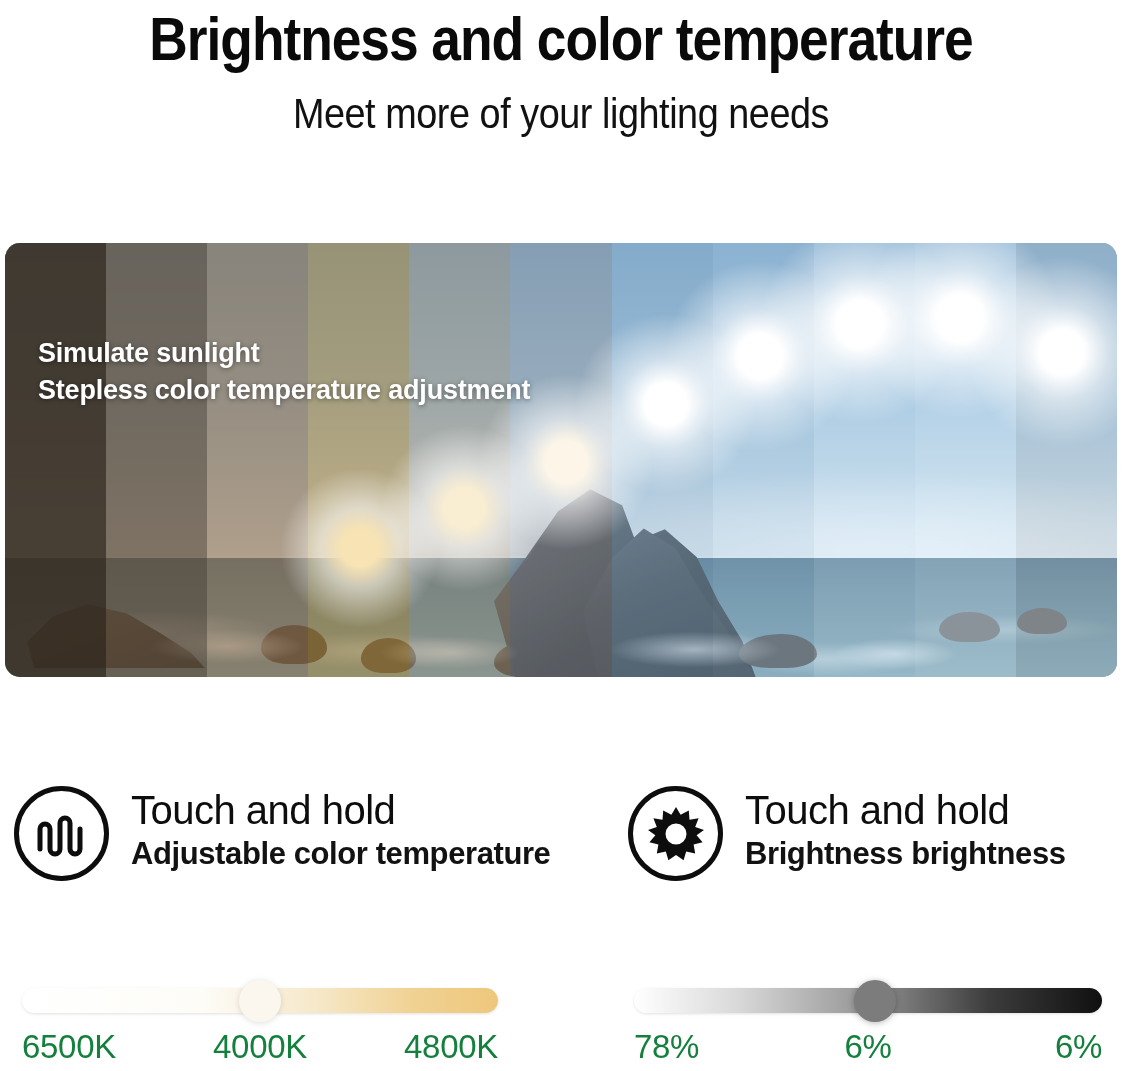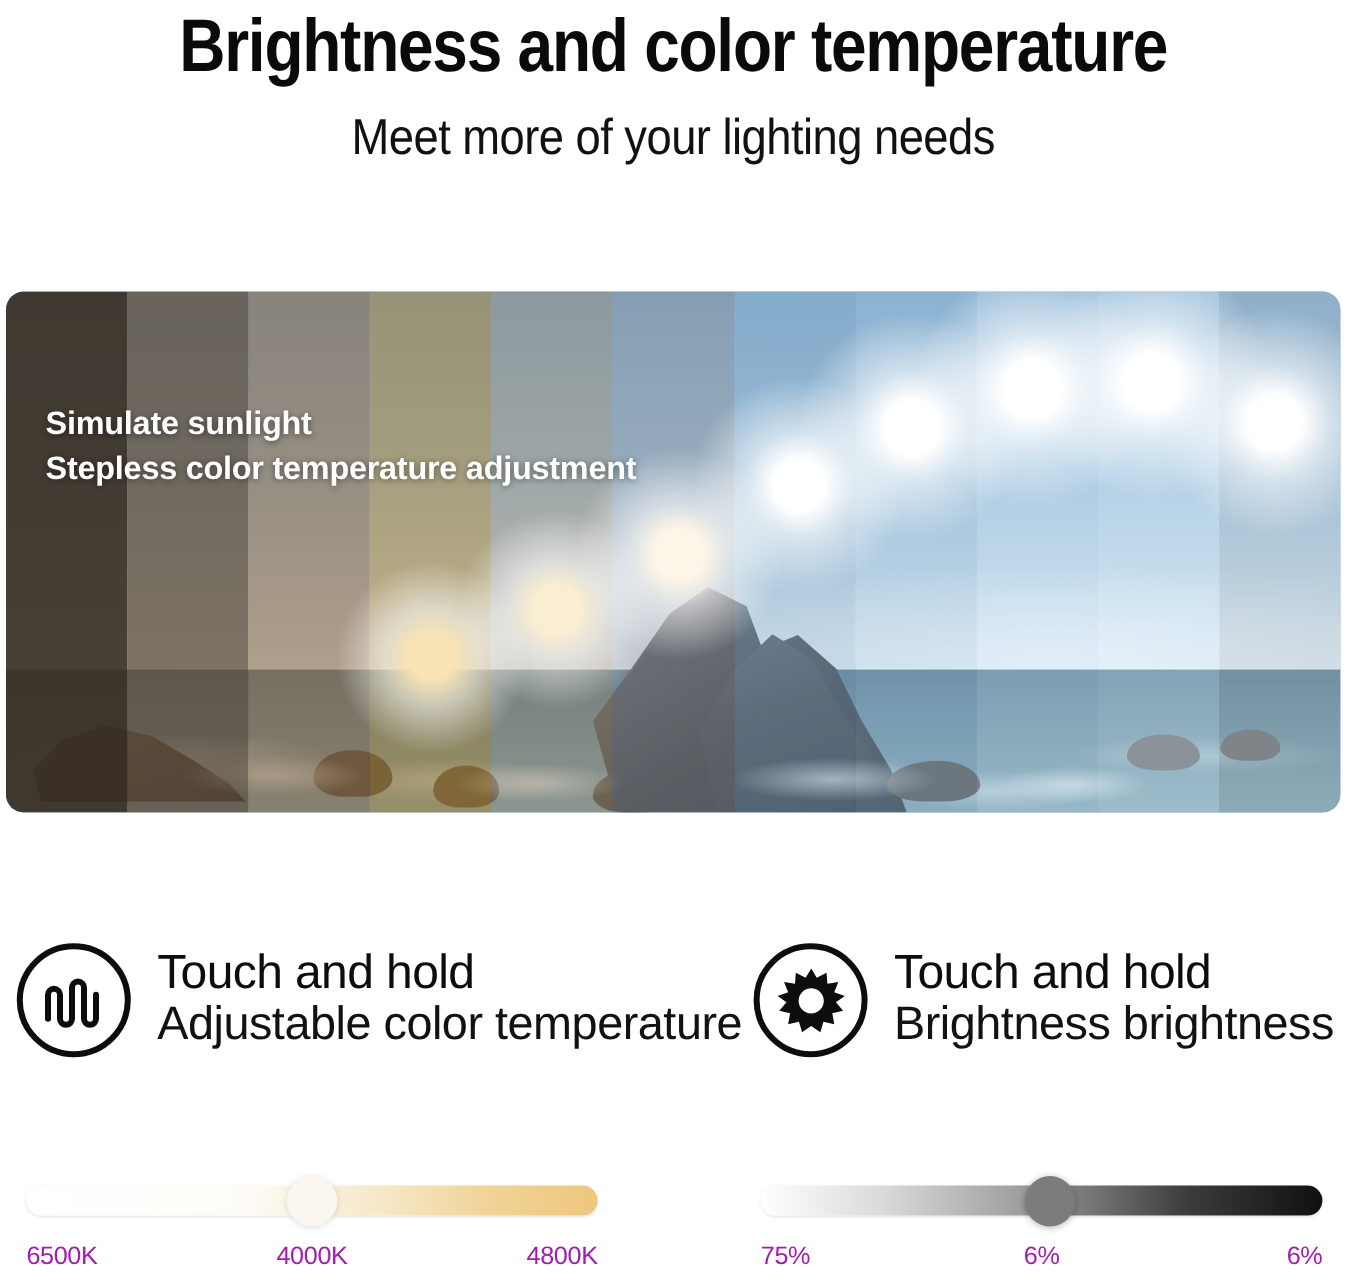--- a/index.html
+++ b/index.html
@@ -134,42 +134,42 @@
     width:95px; height:95px; flex:0 0 95px;
     border:5px solid #0d0d0d; border-radius:50%;
     display:flex; align-items:center; justify-content:center;
   }
   .f-text { margin-left:22px; }
   .f-title {
     font-size:40px; line-height:48px; font-weight:400; color:#0d0d0d;
     letter-spacing:-0.5px; white-space:nowrap;
   }
   .f-sub {
-    font-size:39px; line-height:40px; font-weight:400; color:#121212;
+    font-size:31px; line-height:40px; font-weight:700; color:#121212;
     letter-spacing:-0.4px; white-space:nowrap;
   }
 
   
   .sliders { position:absolute; left:0; top:988px; width:1122px; height:83px; }
   .slider { position:absolute; top:0; }
   .slider.s-ct { left:22px; width:476px; }
   .slider.s-br { left:634px; width:468px; }
   .track {
     position:relative; height:25px; border-radius:13px;
     box-shadow:0 1px 3px rgba(0,0,0,.12);
   }
   .track.ct { background:linear-gradient(90deg,#ffffff 0%,#fdfcf7 38%,#f6e8c8 62%,#f0d293 82%,#eec77c 100%); }
   .track.br { background:linear-gradient(90deg,#ffffff 0%,#d9d9d9 22%,#9a9a9a 48%,#3c3c3c 76%,#101010 100%); }
   .knob { position:absolute; top:50%; border-radius:50%; transform:translate(-50%,-50%); }
   .knob.ct { left:50%; width:42px; height:42px; background:#fbf7ee; box-shadow:0 1px 6px rgba(0,0,0,.13); }
   .knob.br { left:51.5%; width:42px; height:42px; background:#7c7c7c; box-shadow:0 1px 6px rgba(0,0,0,.28); }
   .ticks { position:relative; margin-top:14px; height:40px; }
   .tick {
     position:absolute; top:0;
-    font-size:21px; line-height:40px; color:#a21caf; letter-spacing:-0.3px;
+    font-size:33px; line-height:40px; color:#15803d; letter-spacing:-0.3px;
     white-space:nowrap;
   }
   .tick.t0 { left:0; }
   .tick.t1 { left:50%; transform:translateX(-50%); }
   .tick.t2 { right:0; }
 </style>
 </head>
 <body>
 
 <div class="page">
@@ -268,21 +268,21 @@
         <span class="tick t1">4000K</span>
         <span class="tick t2">4800K</span>
       </div>
     </div>
 
     <div class="slider s-br">
       <div class="track br">
         <div class="knob br"></div>
       </div>
       <div class="ticks">
-        <span class="tick t0">75%</span>
+        <span class="tick t0">78%</span>
         <span class="tick t1">6%</span>
         <span class="tick t2">6%</span>
       </div>
     </div>
 
   </div>
 
 </div>
 
 </body></html>

